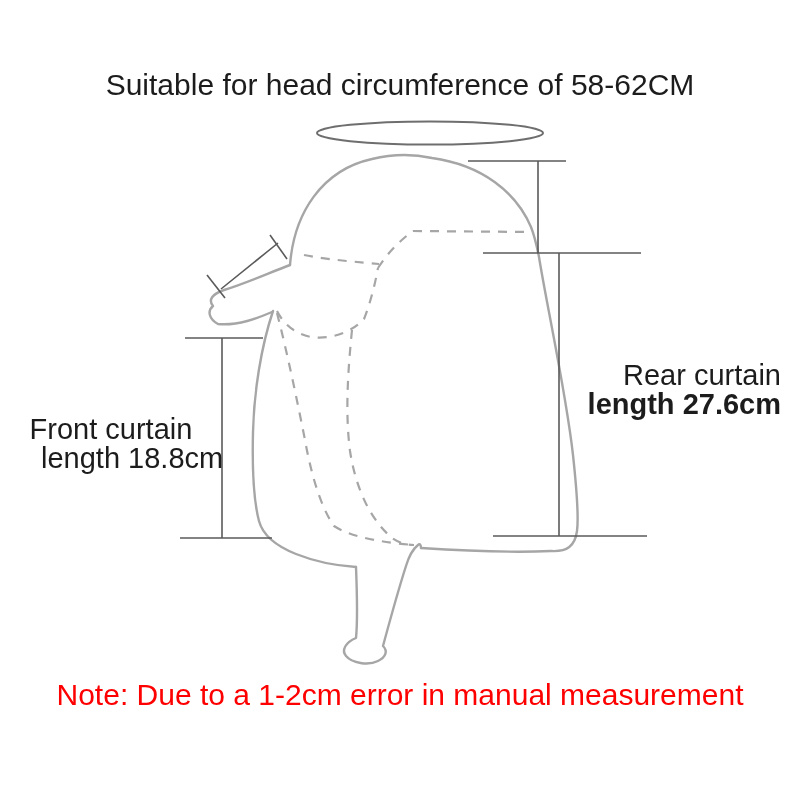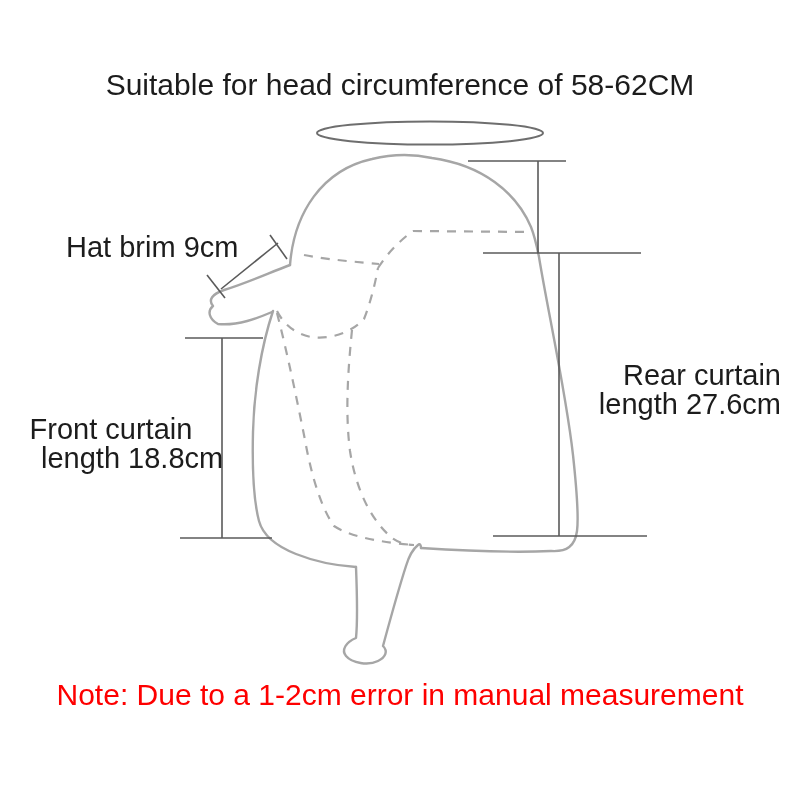--- a/index.html
+++ b/index.html
@@ -124,25 +124,24 @@
     <g>
       <path class="measure-stroke" d="M 278 243 L 221 289"></path>
       <path class="measure-stroke" d="M 270 235 L 287 259"></path>
       <path class="measure-stroke" d="M 207 275 L 225 298"></path>
     </g>
   </svg>
 
   <div class="label title pos" style="left:0;top:70px;">Suitable for head circumference of 58-62CM</div>
 
 
-  <div class="label pos" style="left:66px;top:233px;">Hat brim 9cm</div>
 
   <div class="label pos" style="left:545px;top:361px;width:236px;text-align:right;">
     <span style="display:block;">Rear curtain</span>
-    <span style="display:block;">length 27.6cm</span>
+    <span style="display:block;font-weight:bold;">length 27.6cm</span>
   </div>
 
   <div class="label pos" style="left:0;top:415px;width:222px;text-align:center;">
     <span style="display:block;">Front curtain</span>
     <span style="display:block;padding-left:41px;">length 18.8cm</span>
   </div>
 
   <div class="label note pos" style="left:0;top:680px;width:800px;text-align:center;">Note: Due to a 1-2cm error in manual measurement</div>
 
 </div>

